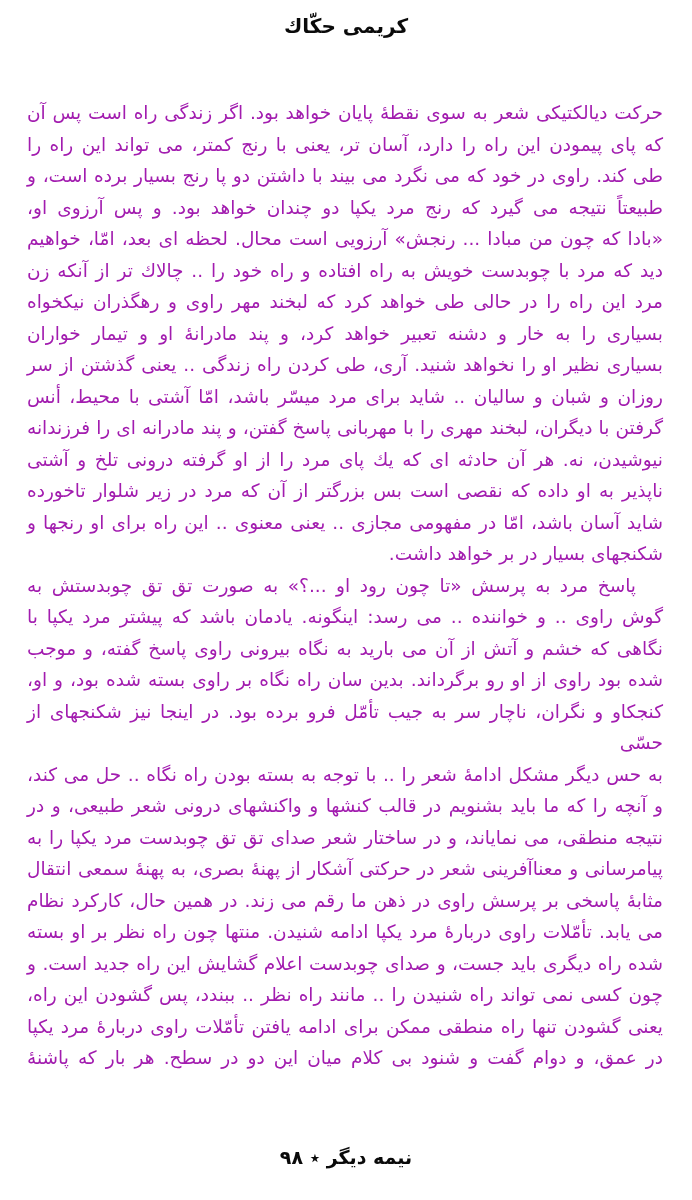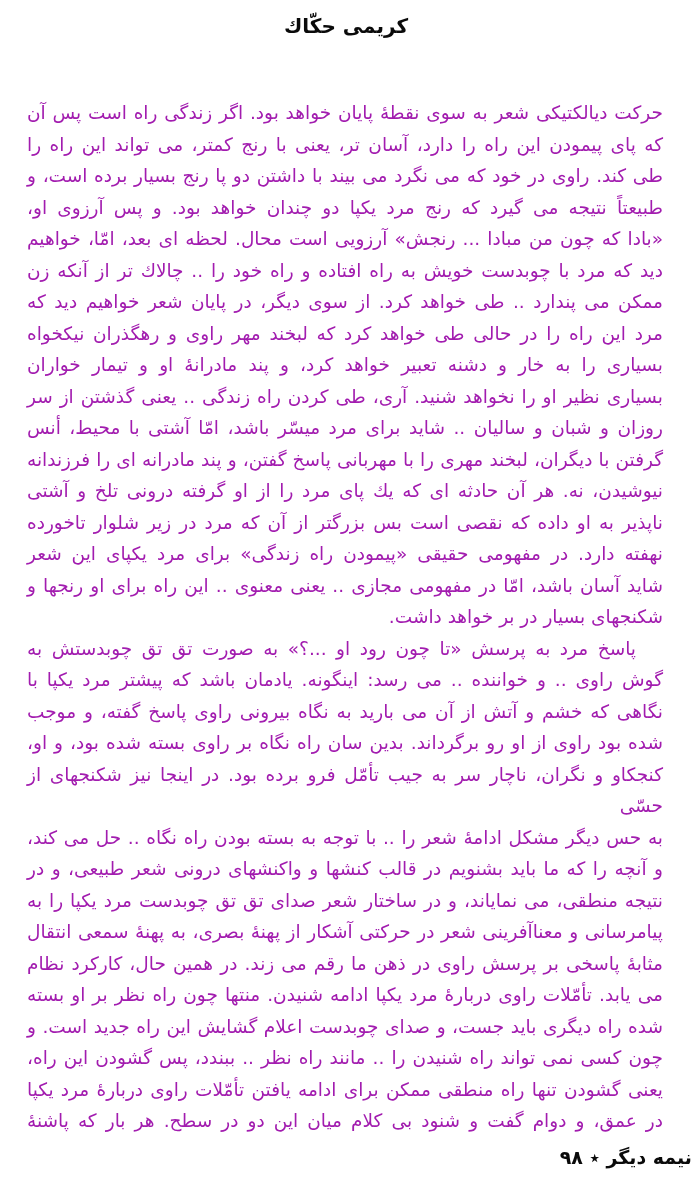--- a/index.html
+++ b/index.html
@@ -48,50 +48,48 @@
     text-align-last: right;
   }
   .line.indent {
     padding-right: 27px;
   }
   .footer {
     position: absolute;
     top: 1146px;
     left: 0;
     right: 0;
-    text-align: right;
+    text-align: center;
     direction: ltr;          
     unicode-bidi: embed;
     font-size: 19px;
     font-weight: bold;
   }
 </style>
 </head>
 <body>
 
 <div class="page">
   <div class="title">كريمى حكّاك</div>
 
   <div class="text-block">
     <div class="para">
         <div class="line">حركت ديالكتيكى شعر به سوى نقطۀ پايان خواهد بود. اگر زندگى راه است پس آن</div>
         <div class="line">كه پاى پيمودن اين راه را دارد، آسان تر، يعنى با رنج كمتر، مى تواند اين راه را</div>
         <div class="line">طى كند. راوى در خود كه مى نگرد مى بيند با داشتن دو پا رنج بسيار برده است، و</div>
         <div class="line">طبيعتاً نتيجه مى گيرد كه رنج مرد يكپا دو چندان خواهد بود. و پس آرزوى او،</div>
         <div class="line">«بادا كه چون من مبادا ... رنجش» آرزويى است محال. لحظه اى بعد، امّا، خواهيم</div>
         <div class="line">ديد كه مرد با چوبدست خويش به راه افتاده و راه خود را .. چالاك تر از آنكه زن</div>
-        <div class="line">ممكن مى پندارد .. طى خواهد كرد. از سوى ديگر، در پايان شعر خواهيم ديد كه</div>
         <div class="line">مرد اين راه را در حالى طى خواهد كرد كه لبخند مهر راوى و رهگذران نيكخواه</div>
         <div class="line">بسيارى را به خار و دشنه تعبير خواهد كرد، و پند مادرانۀ او و تيمار خواران</div>
         <div class="line">بسيارى نظير او را نخواهد شنيد. آرى، طى كردن راه زندگى .. يعنى گذشتن از سر</div>
         <div class="line">روزان و شبان و ساليان .. شايد براى مرد ميسّر باشد، امّا آشتى با محيط، أنس</div>
         <div class="line">گرفتن با ديگران، لبخند مهرى را با مهربانى پاسخ گفتن، و پند مادرانه اى را فرزندانه</div>
         <div class="line">نيوشيدن، نه. هر آن حادثه اى كه يك پاى مرد را از او گرفته درونى تلخ و آشتى</div>
         <div class="line">ناپذير به او داده كه نقصى است بس بزرگتر از آن كه مرد در زير شلوار تاخورده</div>
-        <div class="line">نهفته دارد. در مفهومى حقيقى «پيمودن راه زندگى» براى مرد يكپاى اين شعر</div>
         <div class="line">شايد آسان باشد، امّا در مفهومى مجازى .. يعنى معنوى .. اين راه براى او رنجها و</div>
         <div class="line short">شكنجهاى بسيار در بر خواهد داشت.</div>
       </div>
     <div class="para">
         <div class="line indent">پاسخ مرد به پرسش «تا چون رود او ...؟» به صورت تق تق چوبدستش به</div>
         <div class="line">گوش راوى .. و خواننده .. مى رسد: اينگونه. يادمان باشد كه پيشتر مرد يكپا با</div>
         <div class="line">نگاهى كه خشم و آتش از آن مى باريد به نگاه بيرونى راوى پاسخ گفته، و موجب</div>
         <div class="line">شده بود راوى از او رو برگرداند. بدين سان راه نگاه بر راوى بسته شده بود، و او،</div>
         <div class="line">كنجكاو و نگران، ناچار سر به جيب تأمّل فرو برده بود. در اينجا نيز شكنجهاى از حسّى</div>
         <div class="line">به حس ديگر مشكل ادامۀ شعر را .. با توجه به بسته بودن راه نگاه .. حل مى كند،</div>

